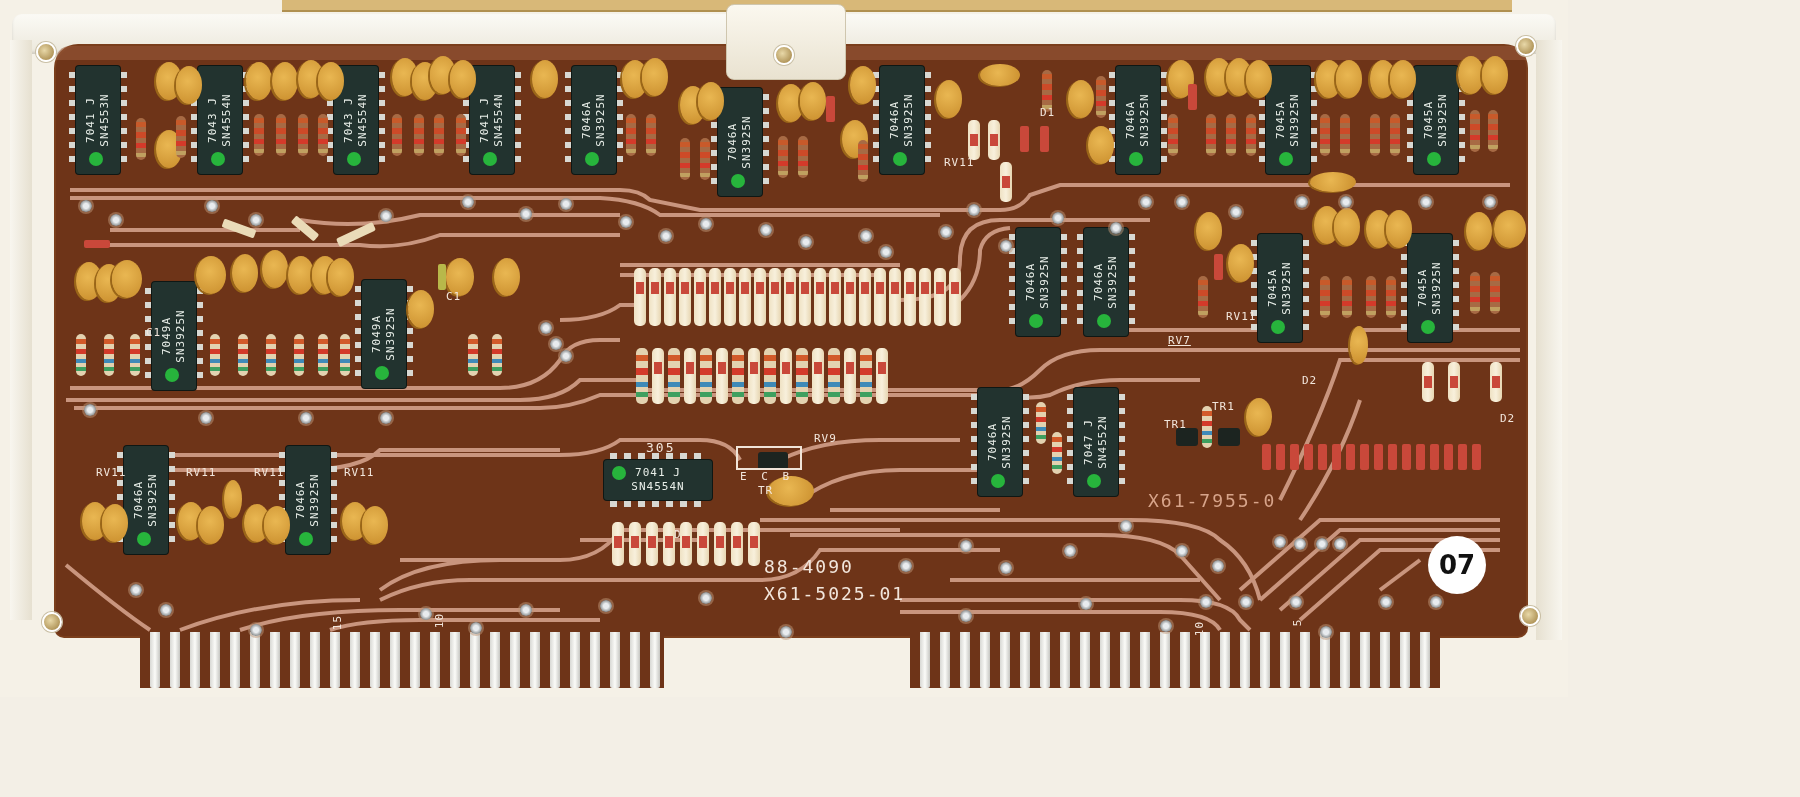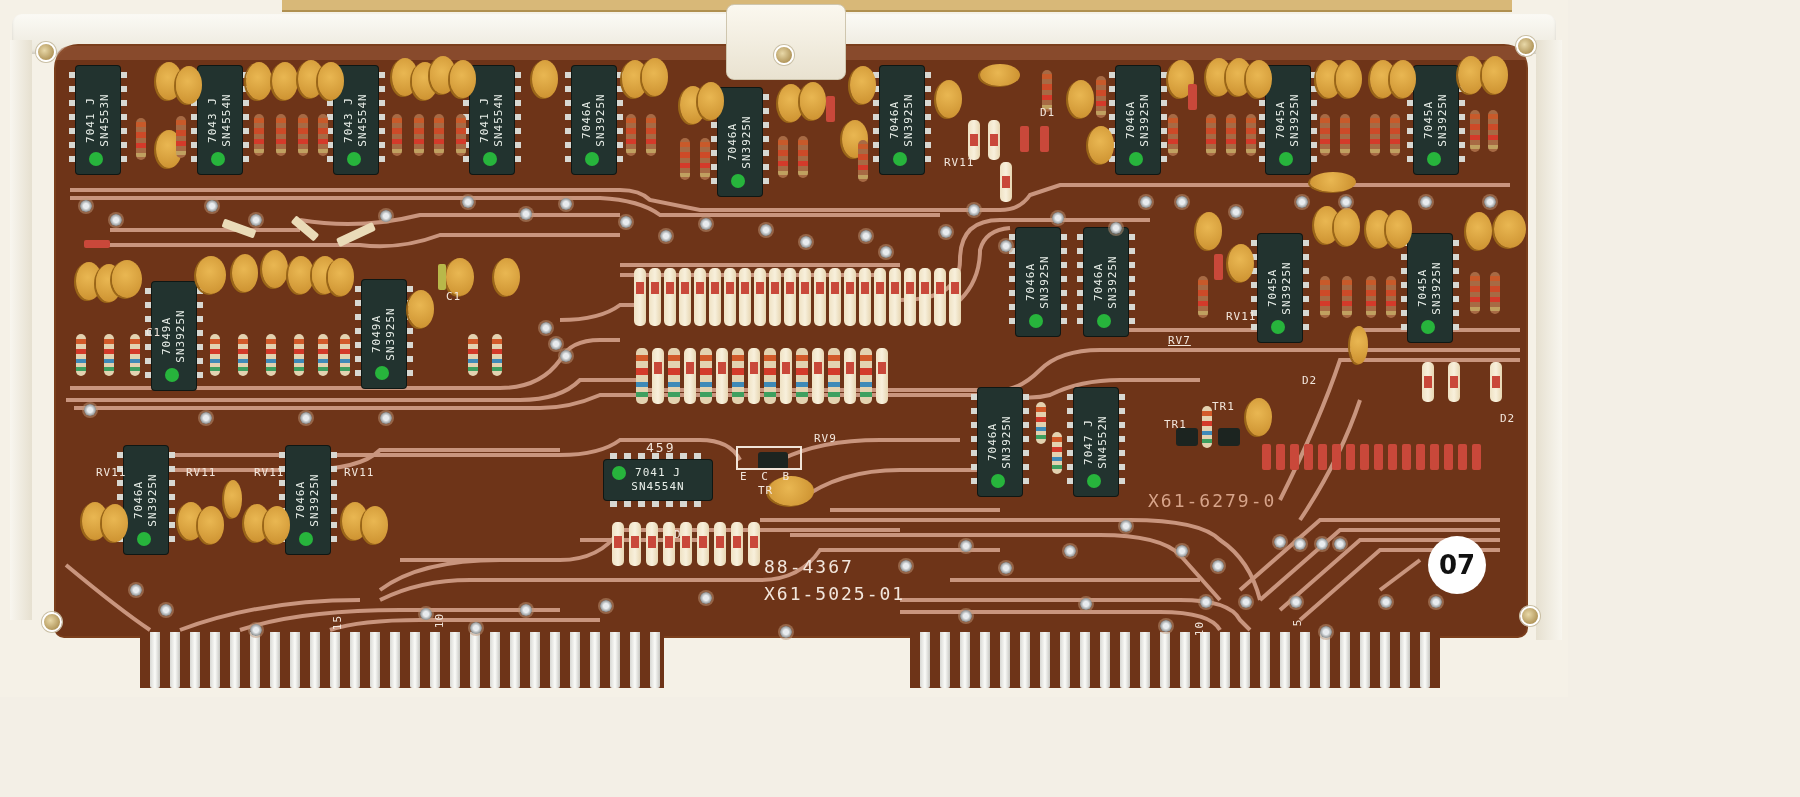--- a/index.html
+++ b/index.html
@@ -420,26 +420,26 @@
 <div class="silk sm" style="left:674px;top:528px;">D2</div>
 <div class="silk sm" style="left:1302px;top:374px;">D2</div>
 <div class="silk sm" style="left:1500px;top:412px;">D2</div>
 <div class="silk sm" style="left:146px;top:326px;">C1</div>
 <div class="silk sm" style="left:446px;top:290px;">C1</div>
 <div class="silk sm" style="left:1164px;top:418px;">TR1</div>
 <div class="silk sm" style="left:1212px;top:400px;">TR1</div>
 
 <div class="silk" style="left:742px;top:442px;font-size:0;"></div>
 
-<div class="silk" style="left:646px;top:440px;font-size:13px;">459</div>
+<div class="silk" style="left:646px;top:440px;font-size:13px;">305</div>
 <div class="silk sm" style="left:740px;top:470px;word-spacing:6px;">E C B</div>
 <div class="silk sm" style="left:758px;top:484px;">TR</div>
-<div class="silk" style="left:764px;top:556px;">88-4367</div>
+<div class="silk" style="left:764px;top:556px;">88-4090</div>
 <div class="silk" style="left:764px;top:583px;">X61-5025-01</div>
-<div class="silk faint" style="left:1148px;top:490px;">X61-6279-0</div>
+<div class="silk faint" style="left:1148px;top:490px;">X61-7955-0</div>
 <div class="badge">07</div>
 <div class="silk sm" style="left:330px;top:616px;transform:rotate(-90deg);">15</div>
 <div class="silk sm" style="left:432px;top:614px;transform:rotate(-90deg);">10</div>
 <div class="silk sm" style="left:1192px;top:622px;transform:rotate(-90deg);">10</div>
 <div class="silk sm" style="left:1294px;top:616px;transform:rotate(-90deg);">5</div>
 
 <div id="pads">
     <div class="pad" style="left: 80px; top: 200px;"></div>
     <div class="pad" style="left: 110px; top: 214px;"></div>
     <div class="pad" style="left: 206px; top: 200px;"></div>

